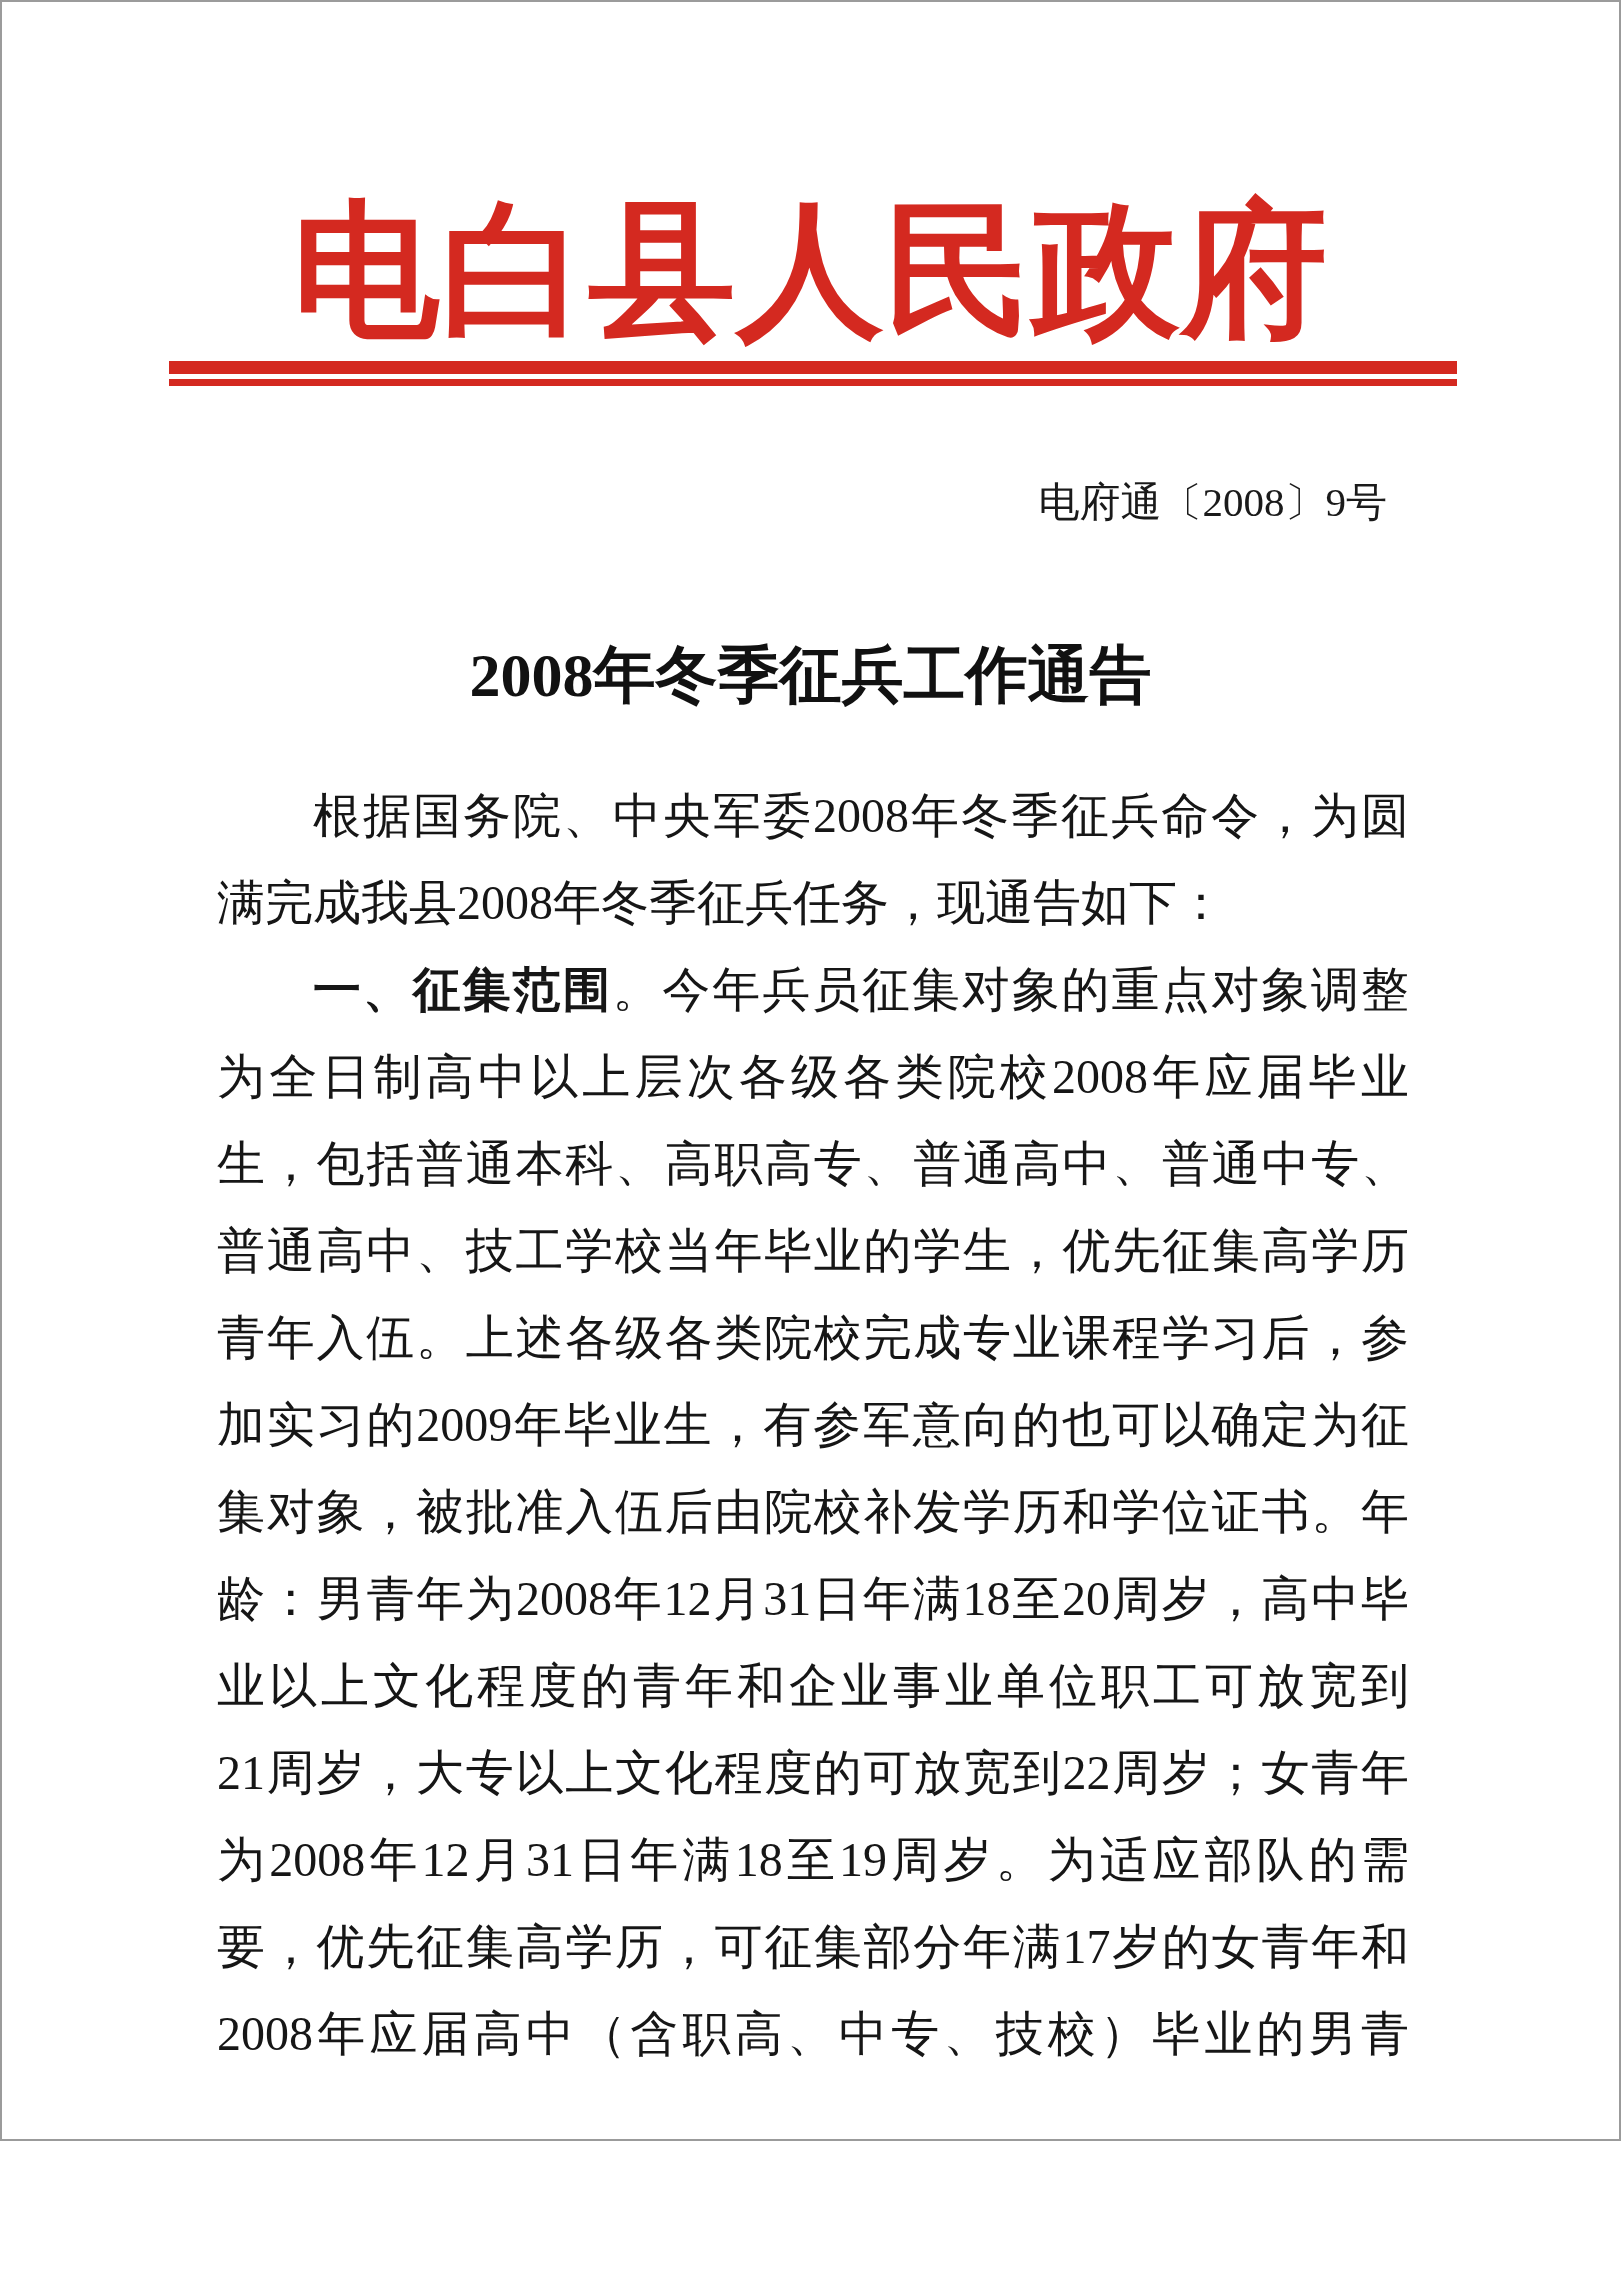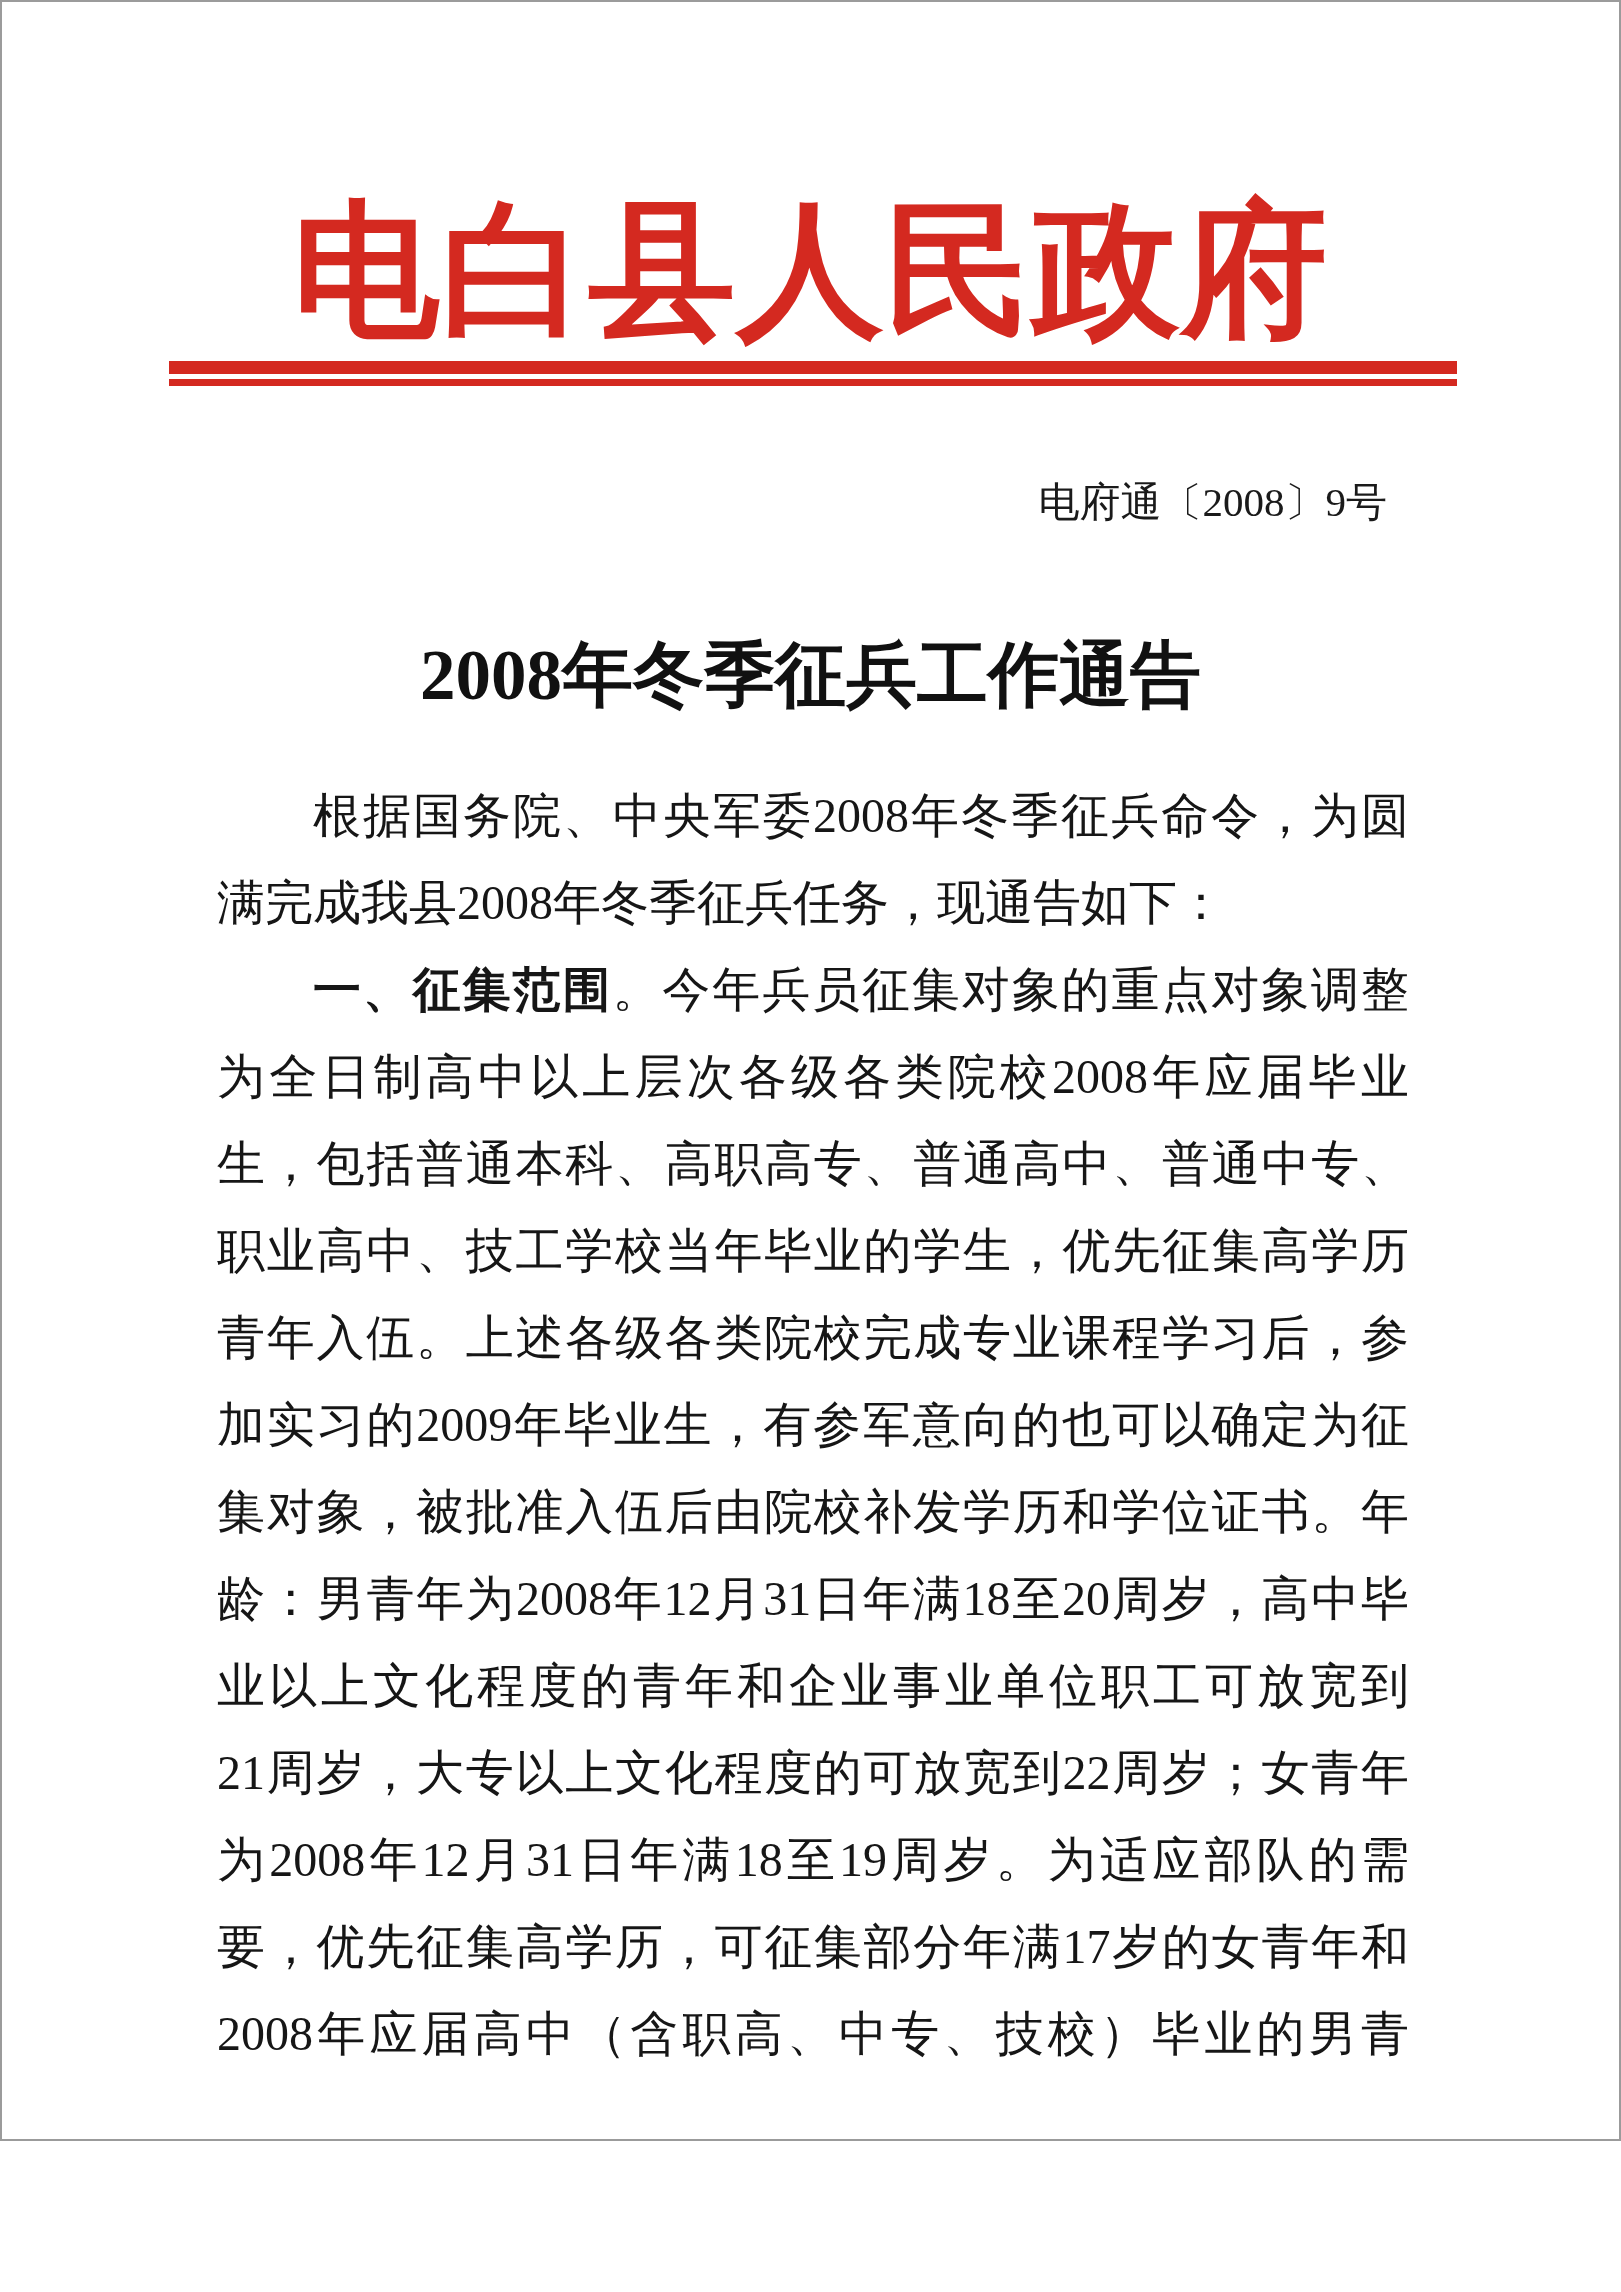--- a/index.html
+++ b/index.html
@@ -53,21 +53,21 @@
     color: #1a1a1a;
     white-space: nowrap;
   }
   
   .doc-title {
     position: absolute;
     top: 619px;
     left: 0;
     width: 100%;
     text-align: center;
-    font-size: 71px;
+    font-size: 62px;
     line-height: 108px;
     font-weight: bold;
     color: #111111;
     white-space: nowrap;
   }
   
   .body-text {
     position: absolute;
     top: 770px;
     left: 215px;
@@ -102,21 +102,21 @@
   <div class="doc-number">电府通〔2008〕9号</div>
 
   <div class="doc-title">2008年冬季征兵工作通告</div>
 
   <div class="body-text">
     <div class="line indent justify">根据国务院、中央军委2008年冬季征兵命令，为圆</div>
     <div class="line">满完成我县2008年冬季征兵任务，现通告如下：</div>
     <div class="line indent justify"><span class="bold-seg">一、征集范围</span><span>。今年兵员征集对象的重点对象调整</span></div>
     <div class="line justify">为全日制高中以上层次各级各类院校2008年应届毕业</div>
     <div class="line justify">生，包括普通本科、高职高专、普通高中、普通中专、</div>
-    <div class="line justify">职业高中、技工学校当年毕业的学生，优先征集高学历</div>
+    <div class="line justify">普通高中、技工学校当年毕业的学生，优先征集高学历</div>
     <div class="line justify">青年入伍。上述各级各类院校完成专业课程学习后，参</div>
     <div class="line justify">加实习的2009年毕业生，有参军意向的也可以确定为征</div>
     <div class="line justify">集对象，被批准入伍后由院校补发学历和学位证书。年</div>
     <div class="line justify">龄：男青年为2008年12月31日年满18至20周岁，高中毕</div>
     <div class="line justify">业以上文化程度的青年和企业事业单位职工可放宽到</div>
     <div class="line justify">21周岁，大专以上文化程度的可放宽到22周岁；女青年</div>
     <div class="line justify">为2008年12月31日年满18至19周岁。为适应部队的需</div>
     <div class="line justify">要，优先征集高学历，可征集部分年满17岁的女青年和</div>
     <div class="line justify">2008年应届高中（含职高、中专、技校）毕业的男青</div>
   </div>

